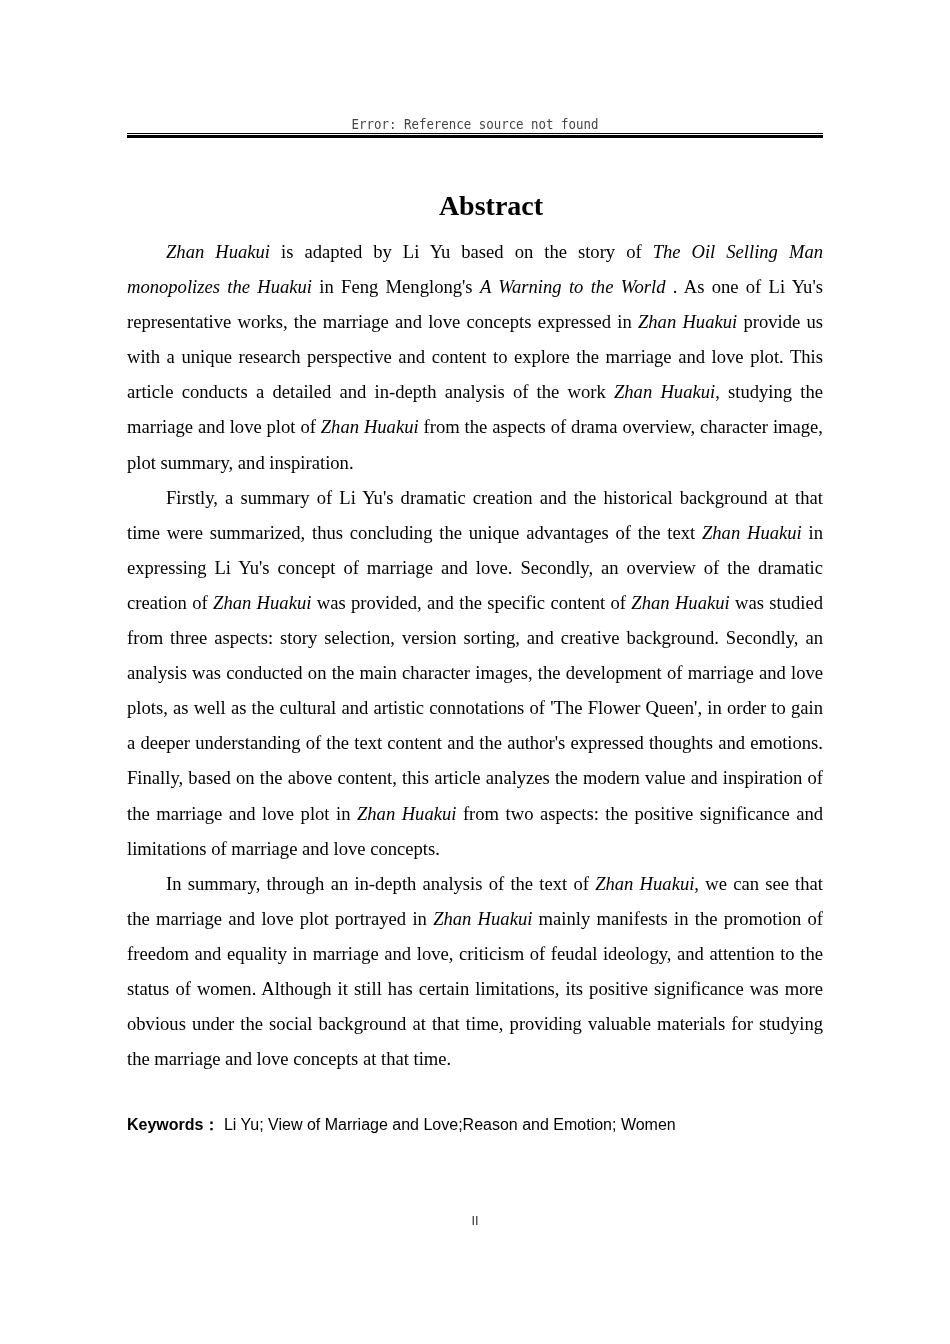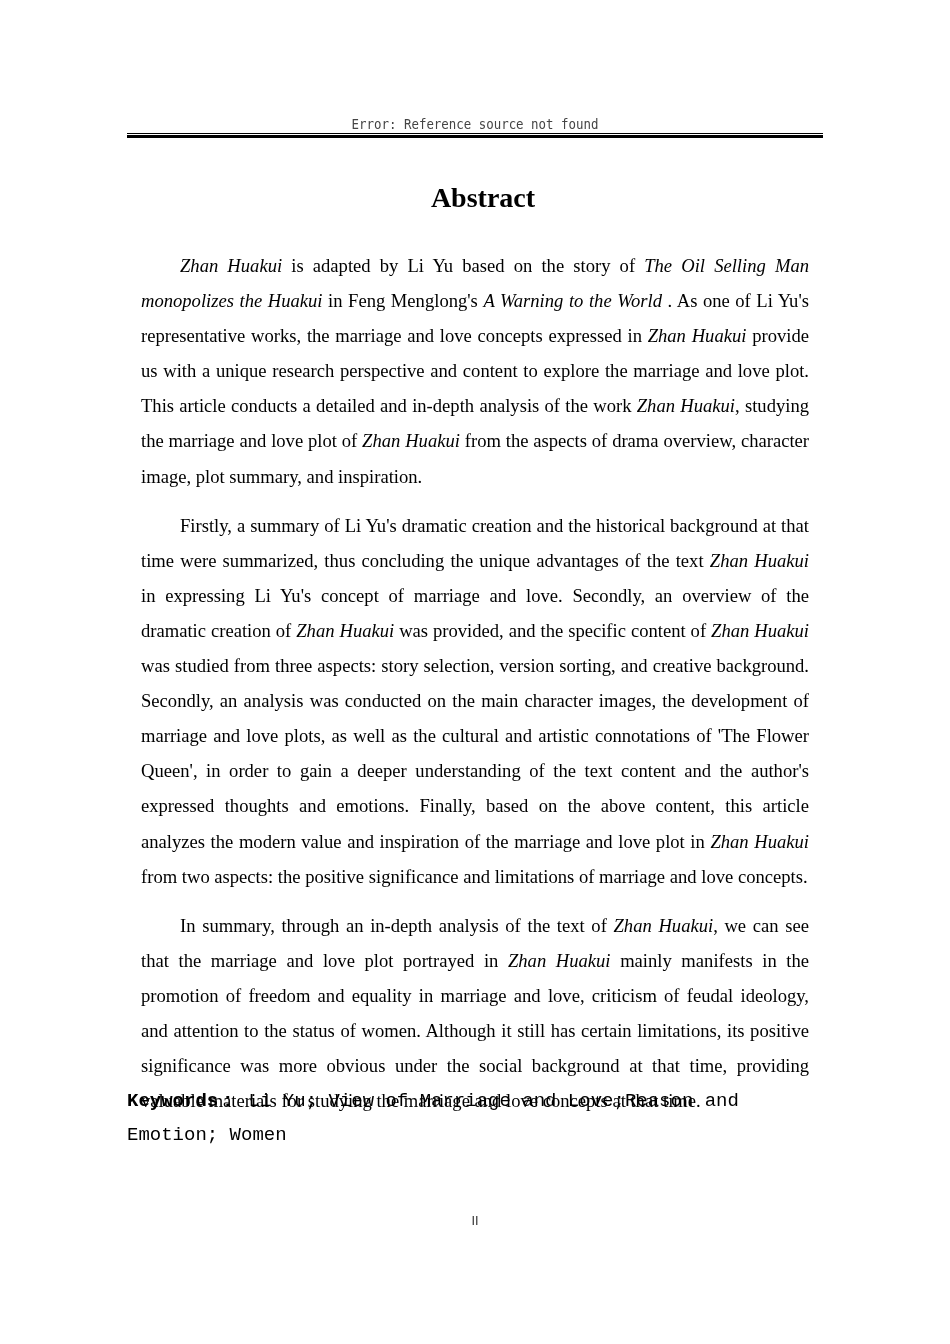--- a/index.html
+++ b/index.html
@@ -55,46 +55,46 @@
     .title {
       position: absolute;
       left: 127px;
       top: 172px;
       width: 696px;
       text-align: center;
       font-family: "Liberation Serif", serif;
       font-weight: bold;
       font-size: 28px;
       line-height: 36px;
-      margin: 8px;
+      margin: 16px;
     }
     .body-text {
       position: absolute;
       left: 127px;
       top: 234px;
       width: 696px;
       font-family: "Liberation Serif", serif;
       font-size: 18.6px;
       line-height: 35.1px;
       text-align: justify;
     }
     .body-text p {
-      margin: 14px;
+      margin: 0;
       text-indent: 39px;
     }
     .body-text em {
       font-style: italic;
     }
     .keywords {
       position: absolute;
       left: 127px;
-      top: 1084px;
+      top: 1108px;
       width: 696px;
-      font-family: Liberation Mono, monospace;
-      font-size: 19px;
+      font-family: Liberation Sans, sans-serif;
+      font-size: 16px;
       line-height: 34px;
     }
     .keywords .kw-label {
       font-weight: bold;
     }
     .page-number {
       position: absolute;
       left: 425px;
       top: 1213px;
       width: 100px;

